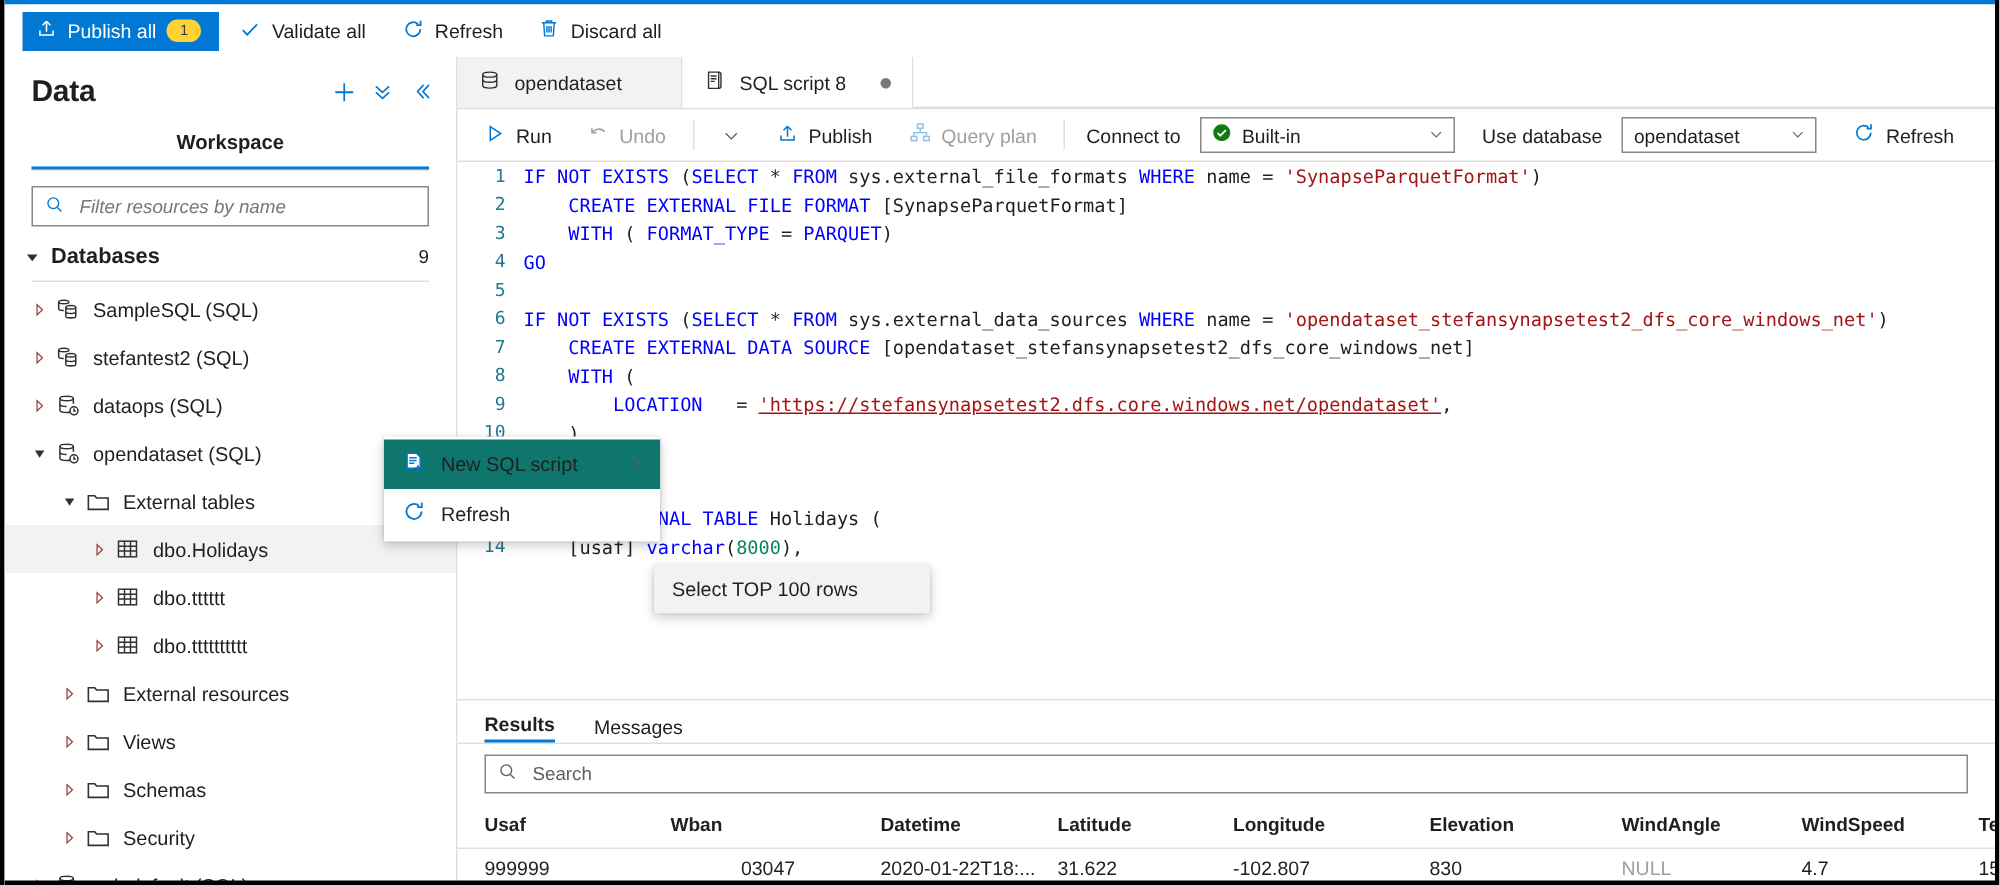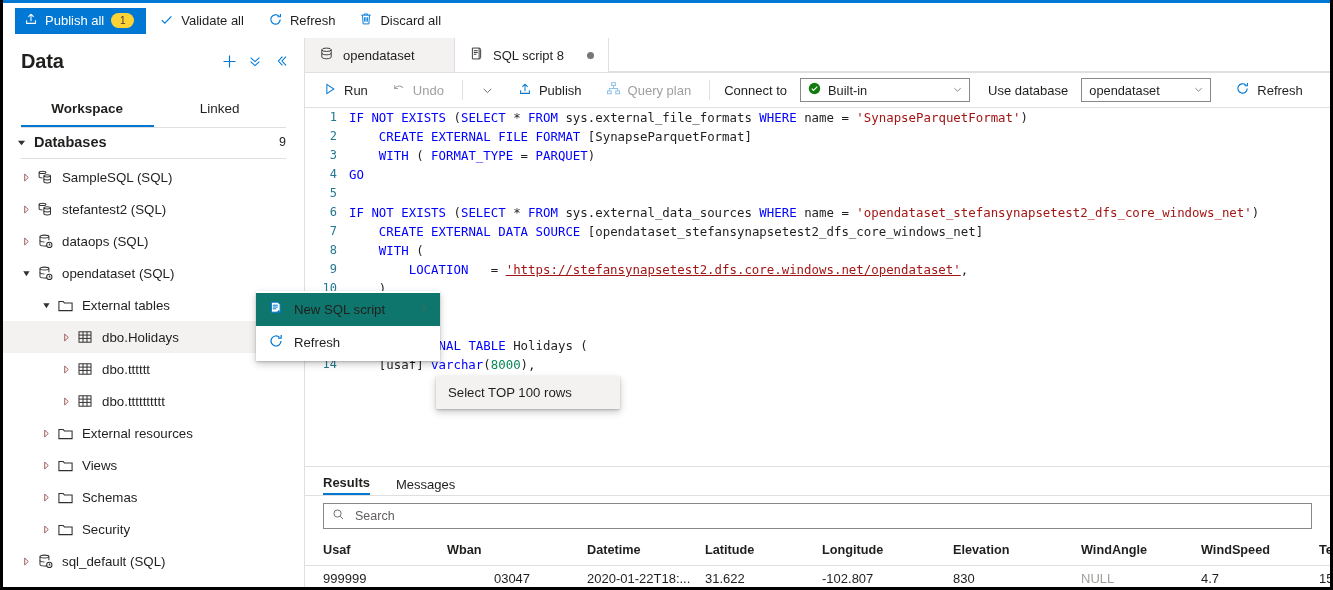--- a/index.html
+++ b/index.html
@@ -40,21 +40,21 @@
   .body{display:flex;height:552px;}
 
   
   .datapane{
     width:302px;flex:none;border-right:1px solid #e1dfdd;box-sizing:border-box;
     display:flex;flex-direction:column;background:#fff;position:relative;
   }
   .dp-head{display:flex;align-items:center;padding:10px 10px 4px 18px;}
   .dp-title{font-size:20px;font-weight:600;color:#201f1e;flex:1;letter-spacing:-0.2px;}
   .dp-act{width:26px;height:26px;display:flex;align-items:center;justify-content:center;cursor:pointer;color:#0078d4;}
-  .dp-tabs{display:flex;padding:0 18px;margin-top:16px;position:relative;}
+  .dp-tabs{display:flex;padding:0 18px;margin-top:2px;position:relative;}
   .dp-tab{
     flex:1;text-align:center;padding:7px 0 9px;font-size:13.5px;color:#201f1e;cursor:pointer;
   }
   .dp-tab.active{font-weight:700;}
   .dp-tab.active:after{
     content:"";display:block;position:relative;top:9px;height:2px;background:#0078d4;margin:0 auto;width:100%;
   }
   .dp-tabs-rule{height:1px;background:#e1dfdd;margin:0 18px;}
   .filter-wrap{padding:10px 18px 6px;}
   .filter-box{
@@ -238,26 +238,34 @@
         <div class="dp-act">
           <svg width="16" height="16" viewBox="0 0 16 16" fill="none" stroke="#0078d4" stroke-width="1.1">
               <path d="M9.4 3.6L5.4 8l4 4.4M13 3.6L9 8l4 4.4"></path>
             </svg>
         </div>
       </div>
       <div class="dp-tabs">
         <div class="dp-tab active">
           <span>Workspace</span>
         </div>
-        <div class="dp-tab">
-          <span>Linked</span>
-        </div>
       </div>
       <div class="dp-tabs-rule"></div>
 
+      <div class="filter-wrap">
+        <div class="filter-box">
+          <span>
+            <svg width="13" height="13" viewBox="0 0 16 16" fill="none" stroke="#0078d4" stroke-width="1.1">
+                <circle cx="6.8" cy="6.8" r="4.4"></circle>
+                <path d="M10.2 10.2l3.3 3.3"></path>
+              </svg>
+          </span>
+          <input type="text" readonly="" placeholder="Filter resources by name" style="">
+        </div>
+      </div>
 
       <div class="grouphdr">
         <span style="display:flex;align-items:center;">
           <svg width="9" height="9" viewBox="0 0 10 10">
               <path d="M1 3h8L5 8z" fill="#323130"></path>
             </svg>
         </span>
         <span class="gname">Databases</span>
         <span class="gcount">9</span>
       </div>

